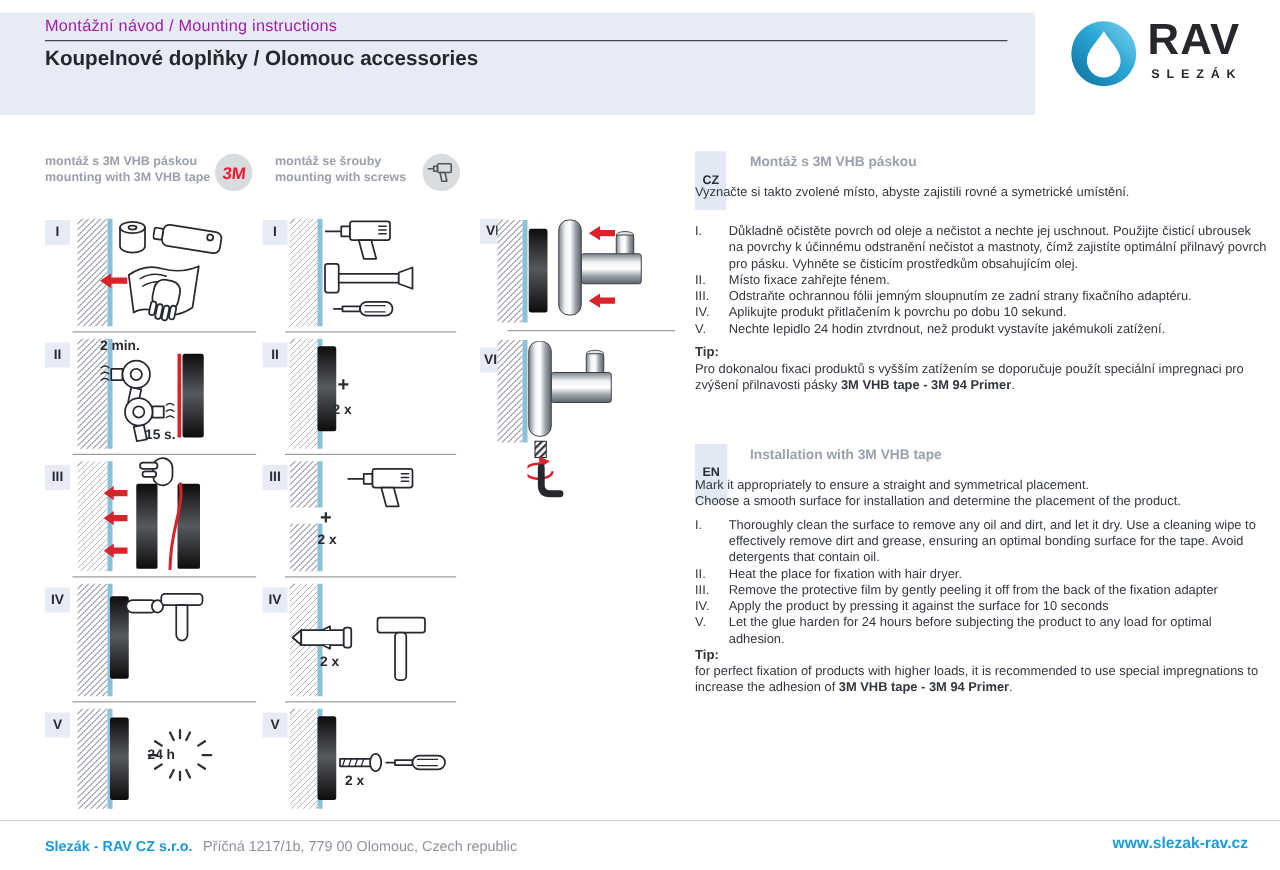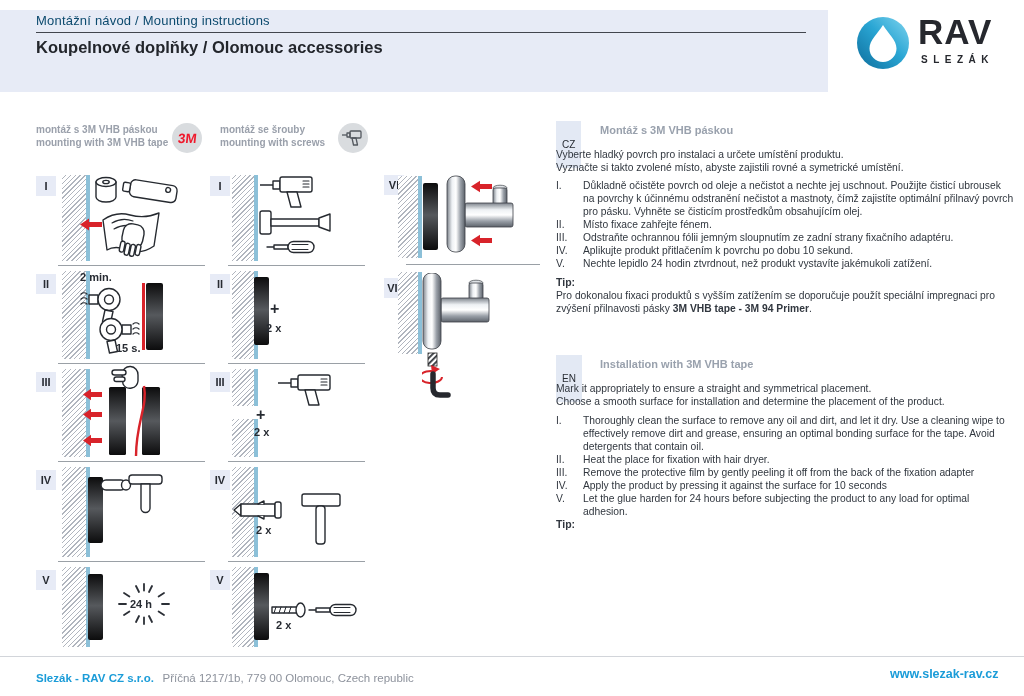--- a/index.html
+++ b/index.html
@@ -2,40 +2,40 @@
 <html><head>
 <meta charset="utf-8">
 <style>
   *{margin:0;padding:0;box-sizing:border-box}
   html,body{background:#fff}
   .page{position:relative;width:1024px;height:696px;background:#fff;overflow:hidden;
         font-family:"Liberation Sans",sans-serif;color:#272b32}
   .abs{position:absolute}
   
   .band{position:absolute;left:0;top:10px;width:828px;height:82px;background:#e7ebf6}
-  .pretitle{position:absolute;left:36px;top:3px;font-size:13px;color:#0c4a6e;letter-spacing:.2px}
+  .pretitle{position:absolute;left:36px;top:3px;font-size:13px;color:#a21caf;letter-spacing:.2px}
   .rule{position:absolute;left:36px;top:22px;width:770px;height:1px;background:#42464e}
   .headline{position:absolute;left:36px;top:27px;font-size:16.5px;line-height:21px;font-weight:700;color:#23262c}
   .logo-rav{font-size:35px;font-weight:800;letter-spacing:1px;color:#26282e;line-height:36px}
   .logo-sub{font-size:10px;font-weight:700;letter-spacing:5.5px;color:#26282e}
   
   .collabel{font-size:10px;line-height:13px;color:#9aa0ab;font-weight:700}
   .circle{width:30px;height:30px;border-radius:50%;background:#d9dcdf;display:flex;align-items:center;justify-content:center}
   .threem{color:#ef1a2d;font-weight:800;font-size:13.5px;transform:skewX(-6deg)}
   .numeral{min-width:20px;height:20px;padding:0 3px;background:#e7ebf6;color:#272b32;font-weight:700;font-size:11px;
            display:inline-flex;align-items:center;justify-content:center}
   .wall{position:absolute;background:repeating-linear-gradient(135deg,#fff 0 2.4px,#b0b5be 2.4px 3.4px);
         border-right:4px solid #8cc0d8}
   .adapter{position:absolute;background:linear-gradient(180deg,#0c0c0d,#56595d 48%,#0c0c0d);border-radius:2px}
   .divider{position:absolute;height:1px;background:#9aa0a6}
   .lbl{position:absolute;font-size:11px;font-weight:700;color:#272b32;white-space:nowrap}
   .plus{position:absolute;font-size:16px;font-weight:700;color:#272b32;line-height:14px}
   .oline{stroke:#262a30;fill:#fff;stroke-width:1.4;stroke-linejoin:round;stroke-linecap:round}
   
-  .lang-badge{display:inline-block;background:#e3e9f4;color:#272b32;font-weight:400;font-size:10px;padding:18px 6px}
+  .lang-badge{display:inline-block;background:#e3e9f4;color:#272b32;font-weight:700;font-size:10px;padding:18px 6px}
   .sec-title{font-size:11px;font-weight:600;color:#99a1ad}
   .body-text{font-size:10.3px;line-height:13px;color:#31373f}
   .ilist-row{display:flex}
   .ilist-num{width:27px;flex:none}
   .tip-label{font-weight:700;font-size:10.5px;color:#31373f}
   .bold{font-weight:700}
   
   .footer-rule{position:absolute;left:0;top:656px;width:1024px;height:1px;background:#d2d5da}
   .f-company{color:#1b9cd8;font-weight:700;font-size:11.5px}
   .f-address{color:#8d929c;font-size:11.5px}
@@ -239,21 +239,21 @@
           <line x1="23" y1="34" x2="20" y2="40"></line>
             <line x1="13.4" y1="29.5" x2="8" y2="33"></line>
           <line x1="10" y1="22" x2="3" y2="22"></line>
             <line x1="13.4" y1="14.5" x2="8" y2="11"></line>
           <line x1="23" y1="10" x2="20" y2="4"></line>
             <line x1="28" y1="8.5" x2="28" y2="2"></line>
           <line x1="33" y1="10" x2="36" y2="4"></line>
             <line x1="42.6" y1="14.5" x2="48" y2="11"></line>
         </g>
       </svg>
-      <span class="lbl" style="left:14px;top:16px">24 h</span>
+      <span class="lbl" style="left:2px;top:16px">24 h</span>
     </div>
   </div>
 
   <div class="abs" style="left:208px;top:170px;width:157px;height:96px">
     <span class="numeral abs" style="left:2px;top:6px">I</span>
     <div class="wall" style="left:24px;top:5px;width:26px;height:86px"></div>
     <svg class="abs" style="left:52px;top:4px" width="62" height="36" viewBox="0 0 62 36">
       <g class="oline">
         <line x1="0" y1="11" x2="13" y2="11"></line>
           <rect x="13" y="7" width="7" height="8"></rect>
@@ -374,21 +374,20 @@
       <polygon points="9,92 18,96 10,101" fill="#d8232a"></polygon>
       <path d="M11 101 v14 q0 7 7 7 h8" fill="none" stroke="#26282e" stroke-width="5.5" stroke-linecap="round"></path>
     </svg>
   </div>
 
   <div class="abs" style="left:556px;top:121px">
     <span class="lang-badge">CZ</span>
     <span class="sec-title abs" style="left:44px;top:3px;white-space:nowrap">Montáž s 3M VHB páskou</span>
   </div>
   <div class="abs body-text" style="left:556px;top:148px;width:454px">
-    <div>Vyberte hladký povrch pro instalaci a určete umístění produktu.</div>
     <div>Vyznačte si takto zvolené místo, abyste zajistili rovné a symetrické umístění.</div>
   </div>
   <div class="abs body-text" style="left:556px;top:179px;width:458px">
     <div class="ilist-row">
       <span class="ilist-num">I.</span>
       <span style="flex:1">Důkladně očistěte povrch od oleje a nečistot a nechte jej uschnout. Použijte čisticí ubrousek na povrchy k účinnému odstranění nečistot a mastnoty, čímž zajistíte optimální přilnavý povrch pro pásku. Vyhněte se čisticím prostředkům obsahujícím olej.</span>
     </div>
     <div class="ilist-row">
       <span class="ilist-num">II.</span>
       <span style="flex:1">Místo fixace zahřejte fénem.</span>
@@ -436,20 +435,21 @@
       <span class="ilist-num">IV.</span>
       <span style="flex:1">Apply the product by pressing it against the surface for 10 seconds</span>
     </div>
     <div class="ilist-row">
       <span class="ilist-num">V.</span>
       <span style="flex:1">Let the glue harden for 24 hours before subjecting the product to any load for optimal adhesion.</span>
     </div>
   </div>
   <div class="abs body-text" style="left:556px;top:518px;width:454px">
     <div class="tip-label">Tip:</div>
+    <div><span>for perfect fixation of products with higher loads, it is recommended to use special impregnations to increase the adhesion of </span><span class="bold">3M VHB tape - 3M 94 Primer</span><span>.</span></div>
   </div>
 
   <div class="footer-rule"></div>
   <div class="abs" style="left:36px;top:668px">
     <span class="f-company">Slezák - RAV CZ s.r.o.</span>
     <span class="f-address" style="margin-left:4px">Příčná 1217/1b, 779 00 Olomouc, Czech republic</span>
   </div>
   <div class="abs f-web" style="left:890px;top:667px">www.slezak-rav.cz</div>
 
 </div>

